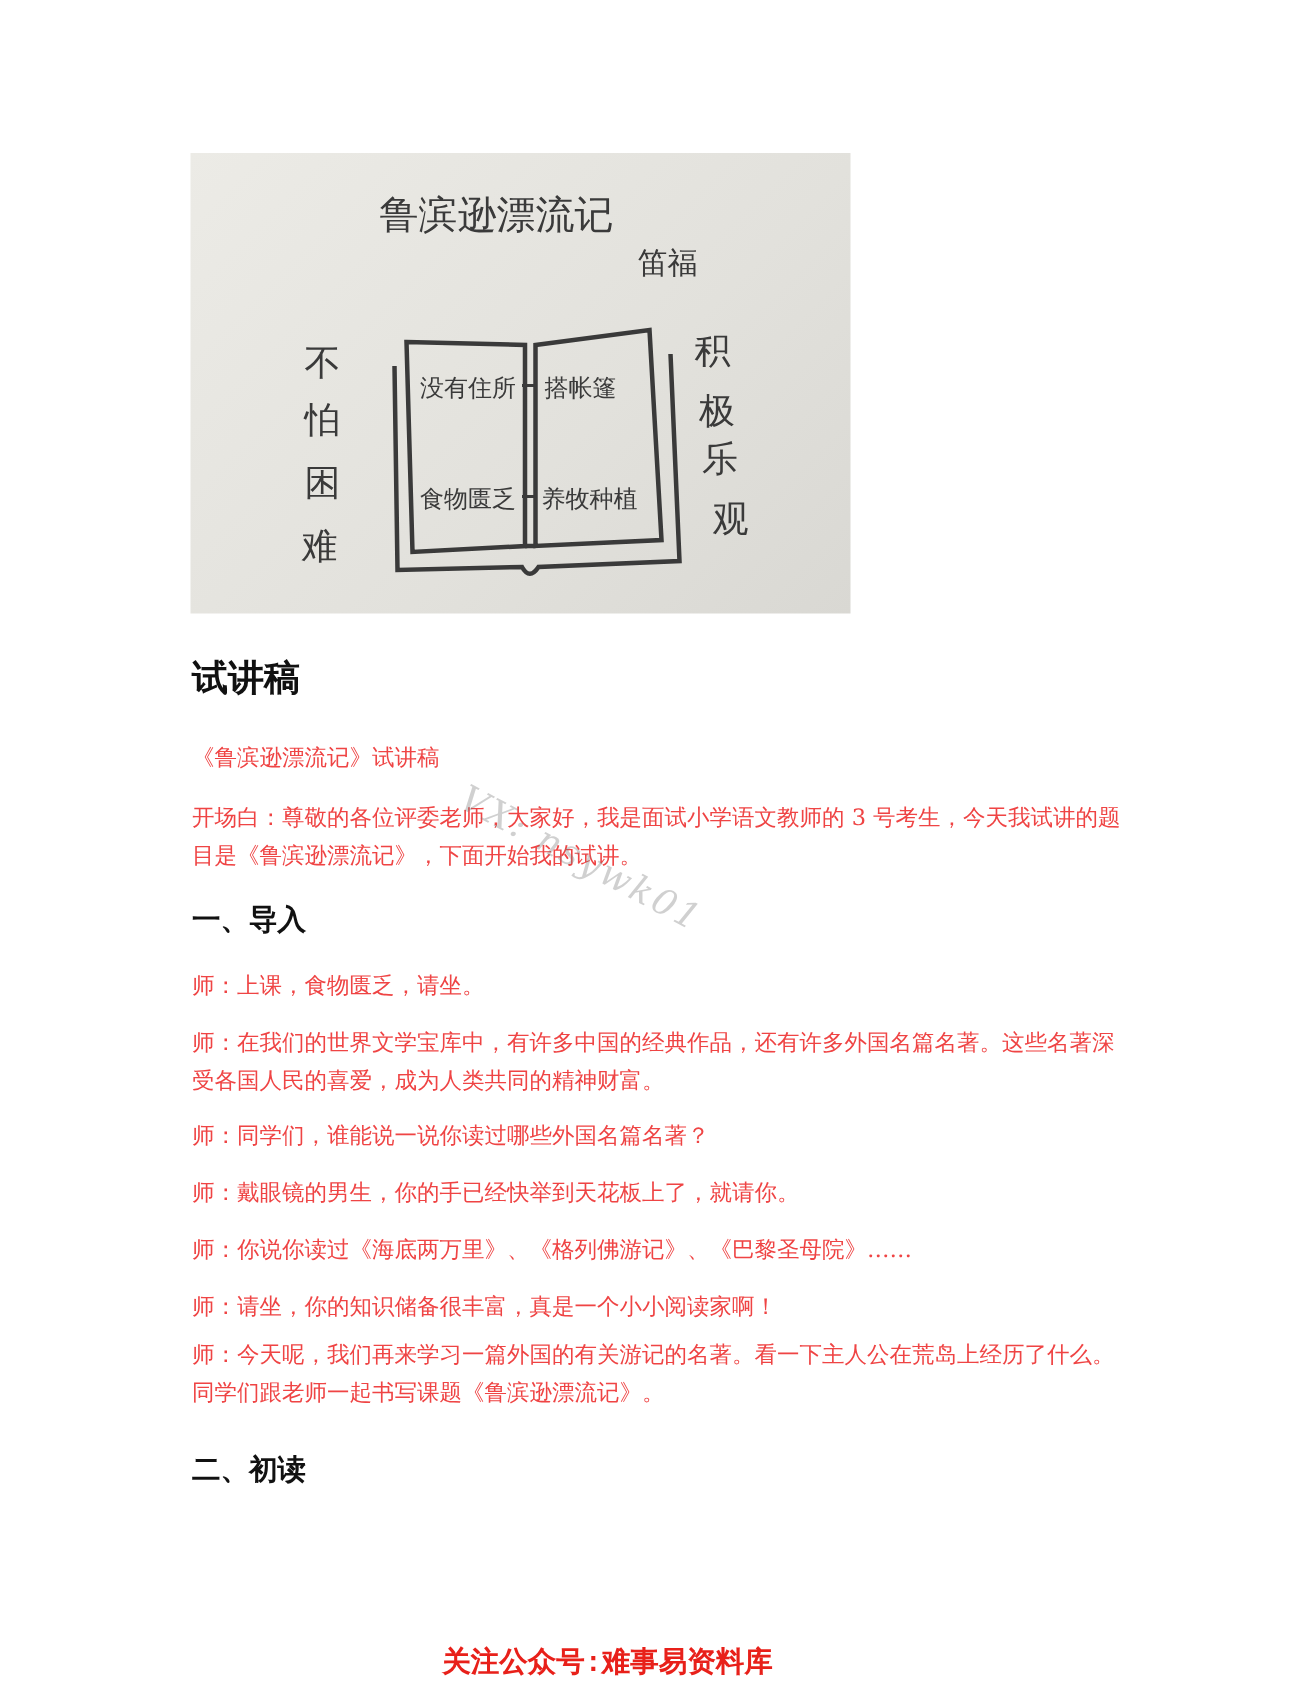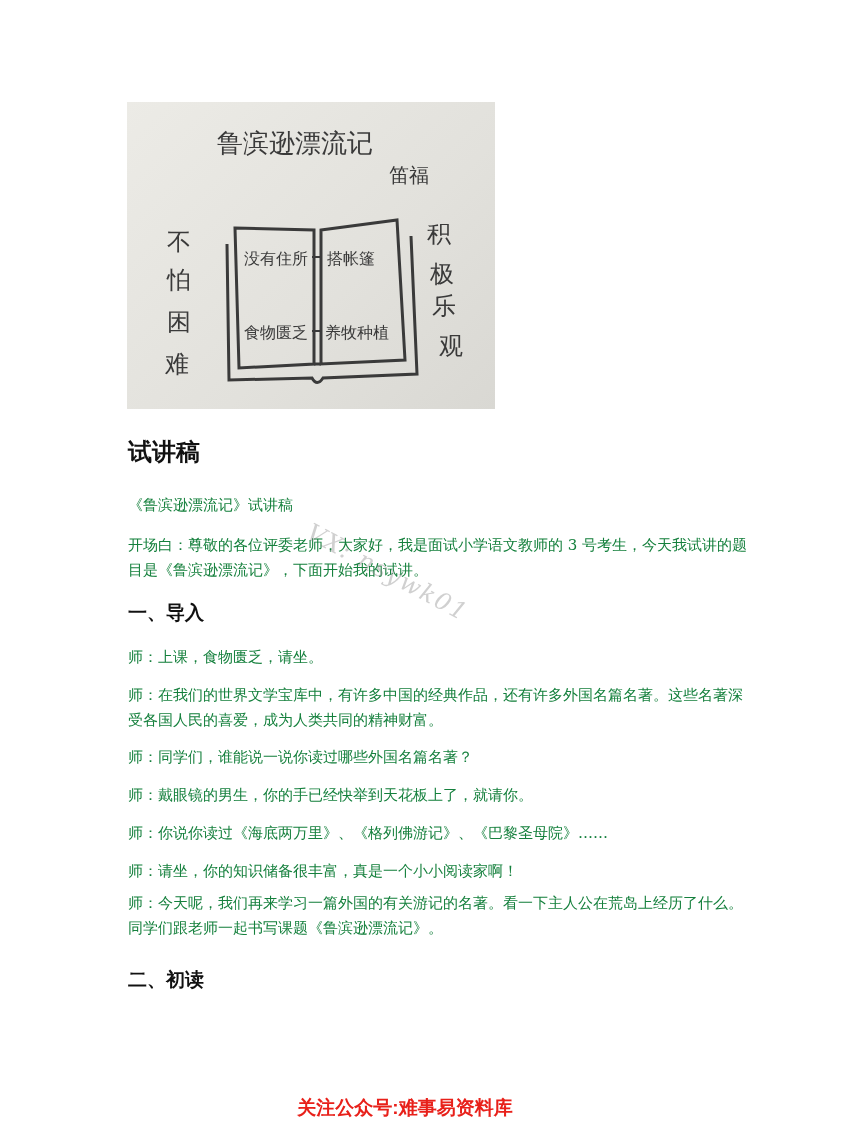--- a/index.html
+++ b/index.html
@@ -1,48 +1,48 @@
 <!DOCTYPE html>
 <html><head>
 <meta charset="utf-8">
 <style>
   html, body { margin: 0; padding: 0; }
   body {
     width: 866px; height: 1122px; background: #ffffff; position: relative; overflow: hidden;
     font-family: "DejaVu Serif", "Liberation Serif", serif; color: #111;
   }
   .figure {
-    position: absolute; left: 127px; top: 102px; width: 368px; height: 307px;
+    position: absolute; left: 127px; top: 102px; width: 440px; height: 307px;
     background: linear-gradient(135deg, #ecebe6 0%, #e2e1dc 60%, #d9d8d3 100%);
     overflow: hidden;
   }
   .figure svg { width: 100%; height: 100%; display: block; }
   .hw { font-family: "DejaVu Sans", sans-serif; fill: #3a3a3a; }
   .doc-title {
     position: absolute; left: 128px; top: 436px; font-size: 24px; font-weight: bold;
     font-family: "DejaVu Sans", sans-serif; margin: 0;
   }
   .para {
     position: absolute; left: 128px; width: 620px; font-size: 15px; line-height: 25px; margin: 0;
-    color: #15803d;
+    color: #ef4444;
   }
   .section {
     position: absolute; left: 128px; font-size: 19px; font-weight: bold; margin: 0;
     font-family: "DejaVu Sans", sans-serif;
   }
   .watermark {
     position: absolute; left: 315px; top: 518px; font-size: 24px; color: rgba(120,120,120,0.35);
     transform: rotate(28deg); transform-origin: left top; letter-spacing: 2px;
     font-family: "DejaVu Serif", serif; font-style: italic; pointer-events: none;
   }
   .footer-banner {
     position: absolute; left: 0; top: 1094px; width: 810px; height: 28px;
     display: flex; align-items: center; justify-content: center;
     color: #e8201a; font-weight: bold; font-size: 19px;
-    font-family: Liberation Sans, sans-serif; letter-spacing: 0px; white-space: nowrap;
+    font-family: Liberation Mono, monospace; letter-spacing: 0px; white-space: nowrap;
     border-bottom: 1px solid #737373;
   }
   .footer-banner span { margin: 0 8px; }
 </style>
 </head>
 <body>
 
 <div class="figure">
   <svg viewBox="0 0 368 307" xmlns="http://www.w3.org/2000/svg">
     <text class="hw" x="90" y="50" font-size="26">鲁滨逊漂流记</text>

